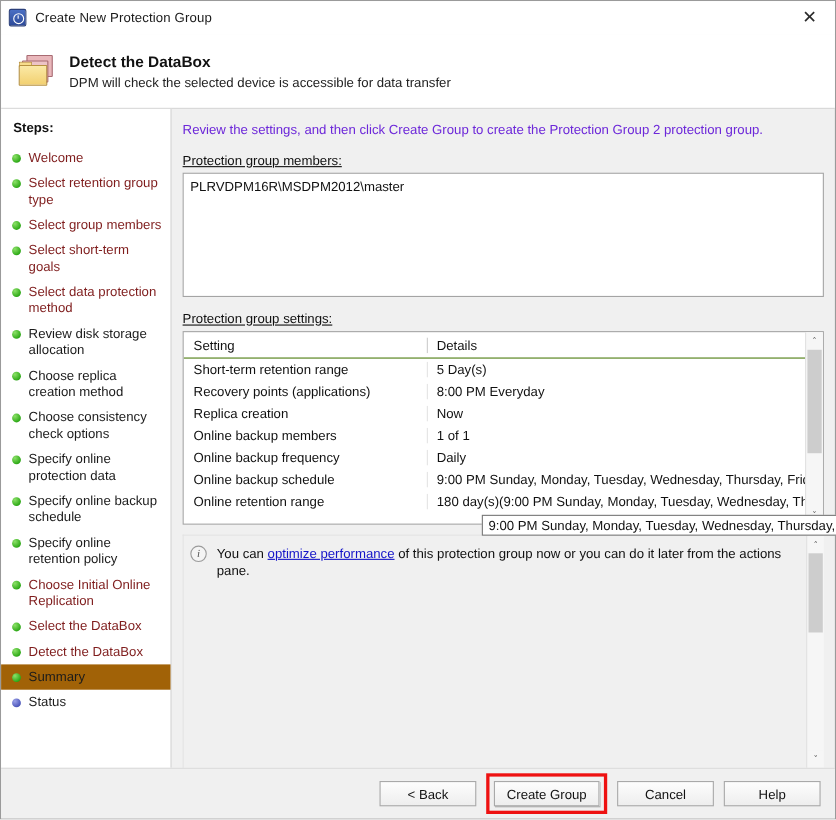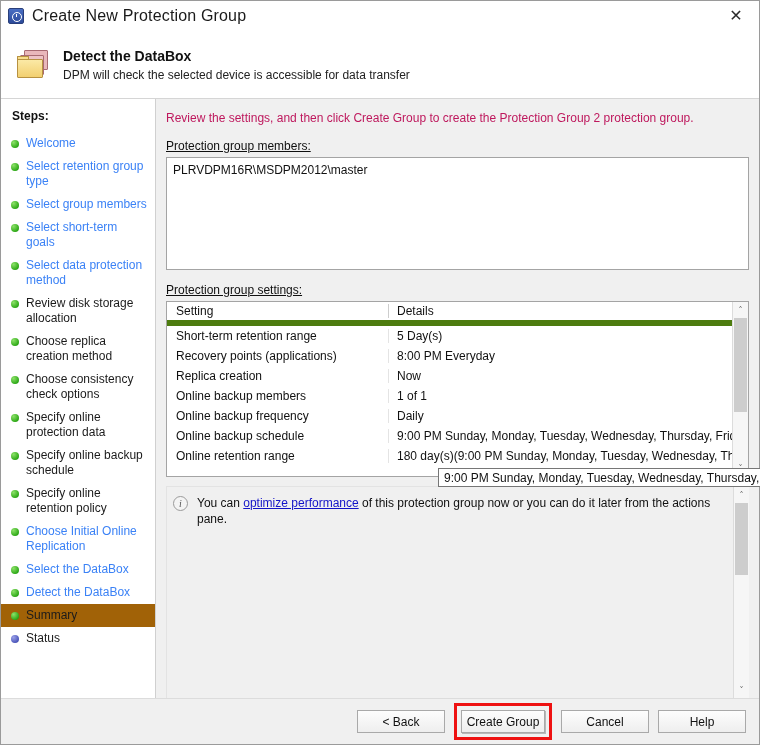--- a/index.html
+++ b/index.html
@@ -48,21 +48,21 @@
   #app-icon::before {
     content: "";
     position: absolute;
     left: 6.6px; top: 4.6px;
     width: 1px; height: 3.4px;
     background: #ffffff;
     z-index: 2;
   }
   #title-text {
     margin-left: 8px;
-    font-size: 16px;
+    font-size: 12px;
     color: #1a1a1a;
     letter-spacing: 0.01em;
   }
   #close-btn {
     position: absolute;
     right: 0; top: 0;
     width: 46px; height: 29px;
     display: flex;
     align-items: center;
     justify-content: center;
@@ -153,33 +153,33 @@
     width: 8px; height: 8px;
     border-radius: 50%;
     margin-top: 4px;
     margin-right: 7px;
     background: radial-gradient(circle at 32% 30%, #8ce168, #2faa18 70%, #1c7a0f);
   }
   .bullet.inactive {
     background: radial-gradient(circle at 32% 30%, #9aa0e8, #4d57bb 70%, #333d96);
   }
   .step-label { color: #1b1b1b; }
-  .step.link .step-label { color: #3b82f6; }
+  .step.link .step-label { color: #7f1d1d; }
 
   
   #main {
     flex: 1 1 auto;
     padding: 12px 10px 0 10px;
     display: flex;
     flex-direction: column;
     min-width: 0;
   }
   #intro {
     font-size: 12px;
-    color: #be185d;
+    color: #6d28d9;
     margin-bottom: 14px;
   }
   .field-label {
     font-size: 12px;
     color: #101010;
     margin-bottom: 4px;
     text-decoration: underline;
   }
   #members-box {
     height: 113px;
@@ -207,21 +207,21 @@
     overflow: hidden;
   }
   .grid-row {
     display: flex;
     font-size: 12px;
     height: 20px;
     align-items: center;
   }
   .grid-row.header-row {
     height: 24px;
-    border-bottom: 6px solid #4d7c0f;
+    border-bottom: 1px solid #4d7c0f;
     justify-content: space-between;
   }
   .grid-row.header-row .c1,
   .grid-row.header-row .c2 { color: #111; }
   .c1 {
     flex: 0 0 221px;
     width: 221px;
     padding-left: 9px;
     color: #111;
     white-space: nowrap;
@@ -354,21 +354,21 @@
   #create-group-wrap {
     position: relative;
     padding: 4px;
     border: 3px solid #ee1111;
     background: transparent;
     display: flex;
     align-items: center;
     justify-content: center;
   }
   #create-group-wrap .btn {
-    width: 84px;
+    width: 96px;
     box-shadow: 1px 1px 0 #b8b8b8;
   }
 </style>
 </head>
 <body>
 
 <div id="dialog">
 
   <div id="titlebar">
     <div id="app-icon"></div>

